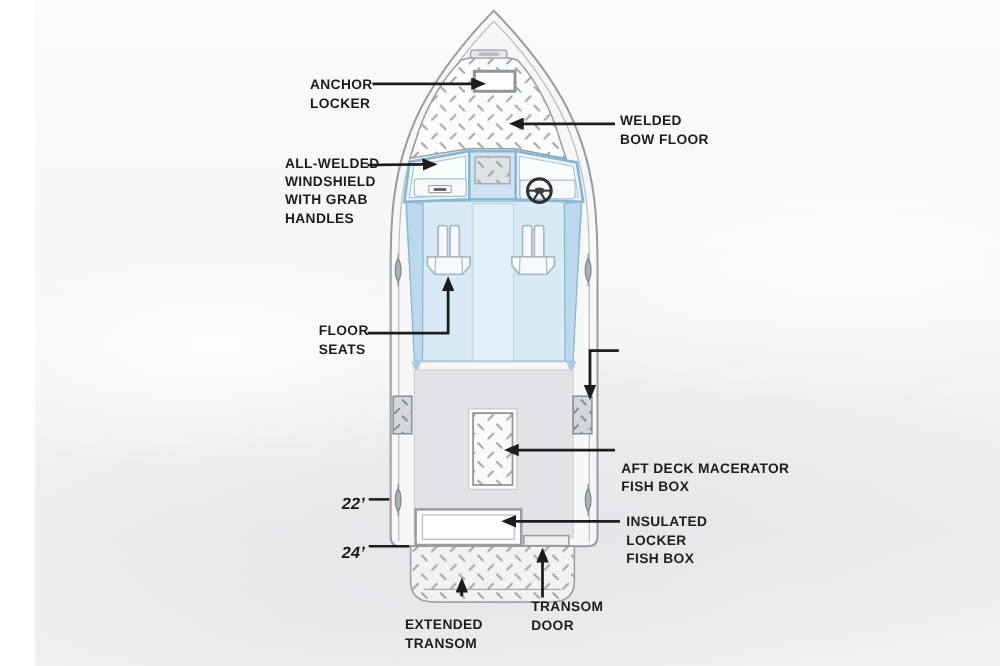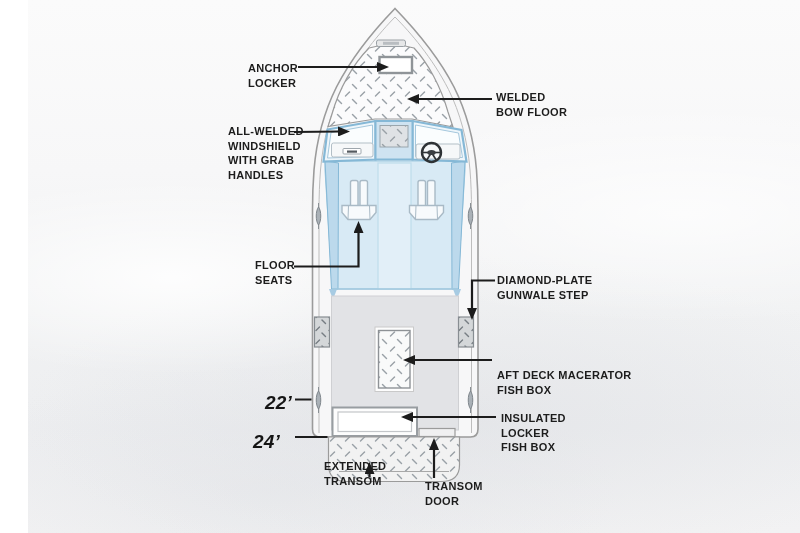--- a/index.html
+++ b/index.html
@@ -15,21 +15,21 @@
     margin-left: 28px;
   }
   svg#boat{position:absolute;left:0;top:0;}
   .callout{
     position:absolute;
     font-weight:700;font-size:11px;line-height:14.5px;
     letter-spacing:.3px;color:#1c1c1c;white-space:pre-line;
   }
   .dim{
     position:absolute;width:60px;text-align:right;
-    font-weight:700;font-style:italic;font-size:19px;line-height:17px;
+    font-weight:700;font-style:italic;font-size:13px;line-height:17px;
     letter-spacing:.2px;color:#151515;
   }
 </style>
 </head>
 <body>
 
 <div id="stage">
 
   <svg id="boat" width="800" height="533" viewBox="0 0 800 533">
     <defs>
@@ -169,28 +169,26 @@
   <div class="callout" style="left:220px;top:61px">ANCHOR
 LOCKER</div>
   <div class="callout" style="left:468px;top:90px">WELDED
 BOW FLOOR</div>
   <div class="callout" style="left:200px;top:124px">ALL-WELDED
 WINDSHIELD
 WITH GRAB
 HANDLES</div>
   <div class="callout" style="left:227px;top:258px">FLOOR
 SEATS</div>
-  <div class="callout" style="left:469px;top:273px">DIAMOND-PLATE
-GUNWALE STEP</div>
   <div class="callout" style="left:469px;top:368px">AFT DECK MACERATOR
 FISH BOX</div>
   <div class="callout" style="left:473px;top:411px">INSULATED
 LOCKER
 FISH BOX</div>
-  <div class="callout" style="left:296px;top:459px">EXTENDED
+  <div class="callout" style="left:296px;top:493px">EXTENDED
 TRANSOM</div>
   <div class="callout" style="left:397px;top:479px">TRANSOM
 DOOR</div>
 
   <div class="dim" style="left:204px;top:394px">22’</div>
-  <div class="dim" style="left:192px;top:433px">24’</div>
+  <div class="dim" style="left:204px;top:433px">24’</div>
 
 </div>
 
 </body></html>

